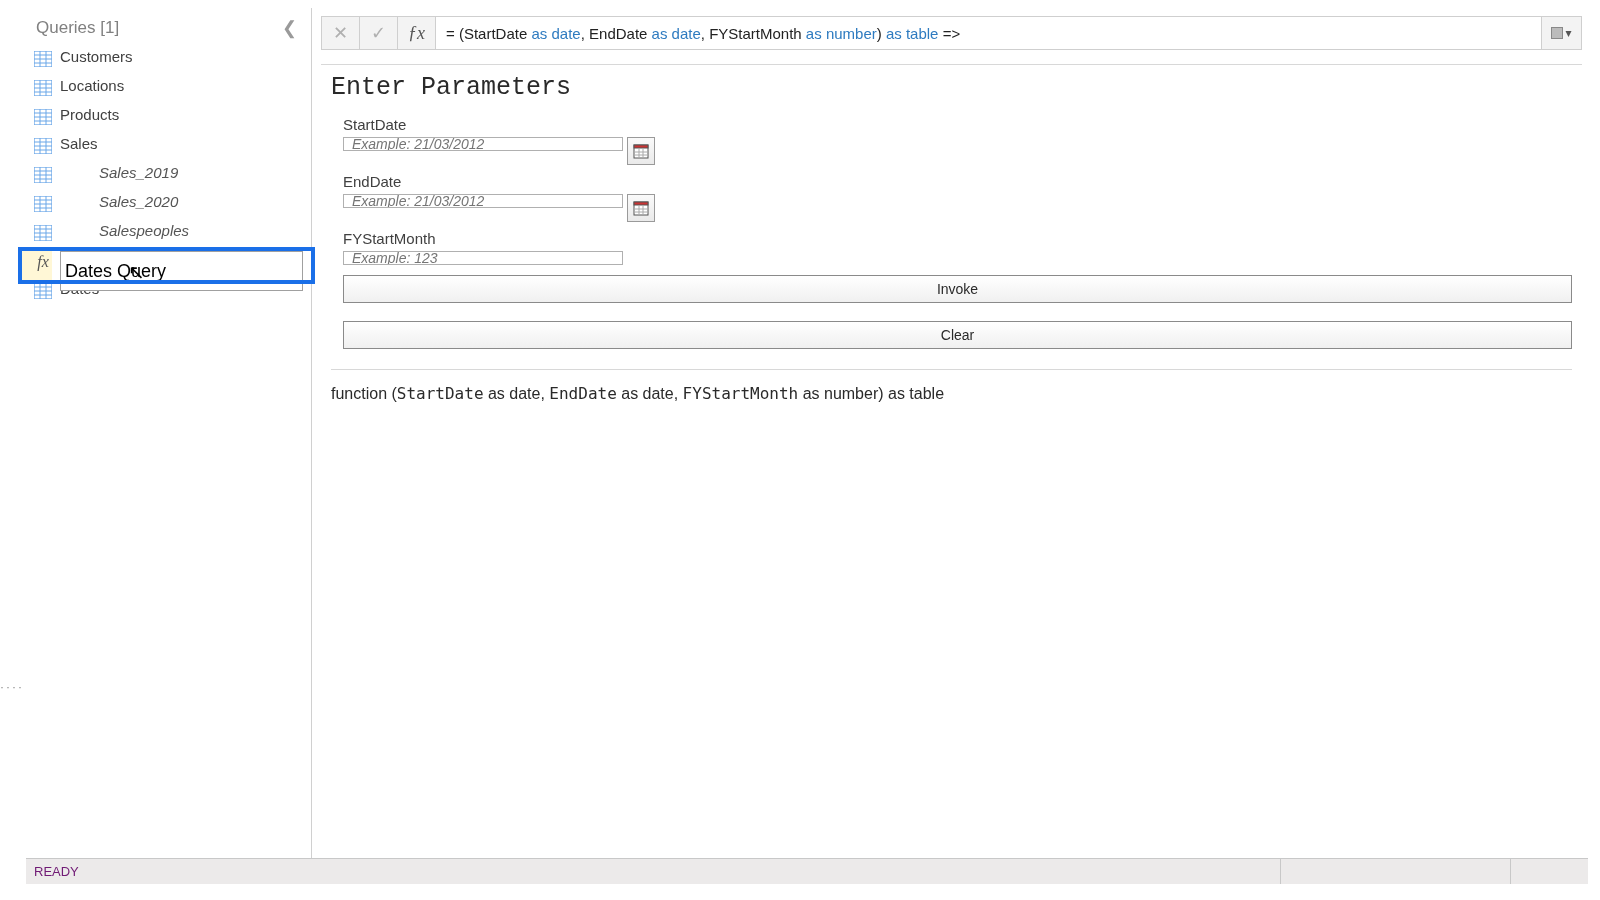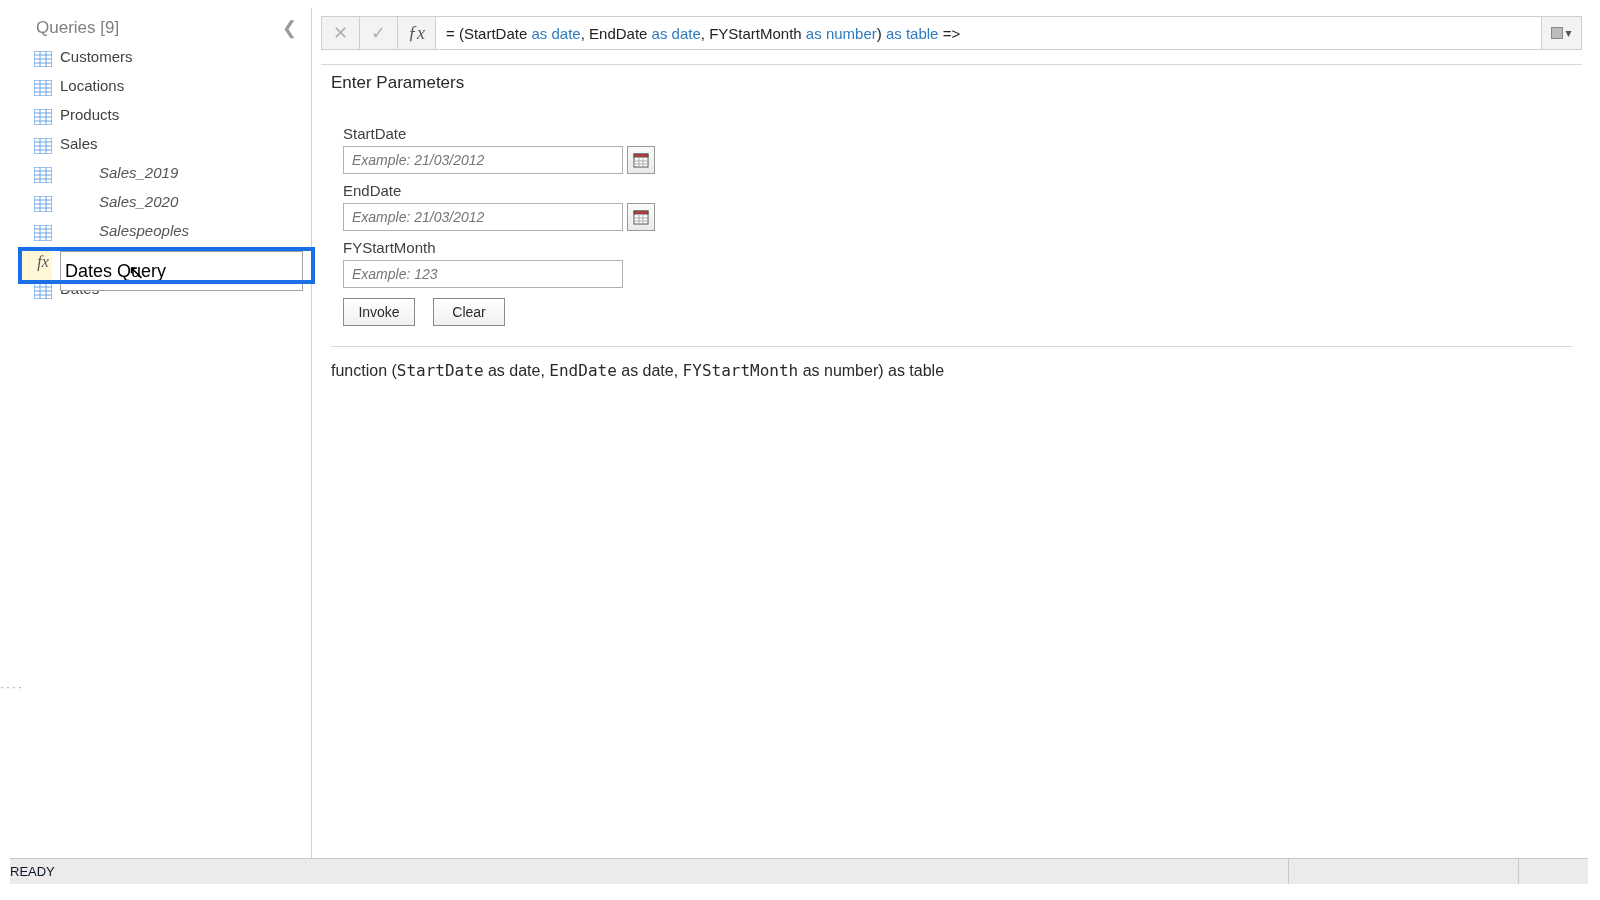--- a/index.html
+++ b/index.html
@@ -142,53 +142,54 @@
 
   
   .content {
     position: absolute;
     left: 8px; right: 8px;
     top: 56px; bottom: 0;
     padding: 8px 10px 0 10px;
     border-top: 1px solid #d8d8d8;
   }
   .content h2 {
-    font-size: 17px;
+    font-size: 25px;
     font-weight: 400;
     color: #2a2a2a;
-    margin-bottom: 32px;
+    margin-bottom: 14px;
+    font-family: Liberation Mono, monospace;
   }
   .param-group { margin-bottom: 8px; margin-left: 12px; }
   .param-group .plabel {
     font-size: 15px;
     color: #404040;
     margin-bottom: 4px;
   }
   .input-row { display:flex; align-items:stretch; }
   .input-row input {
     width: 280px;
-    height: 28px;
+    height: 14px;
     border: 1px solid #b0b0b0;
     padding: 0 8px;
     font-size: 14px;
     font-style: italic;
     color: #14532d;
     background:#fff;
   }
   .date-btn {
     width: 28px; height: 28px;
     margin-left: 4px;
     border: 1px solid #9a9a9a;
     background: linear-gradient(#fafafa,#eaeaea);
     display:flex;align-items:center;justify-content:center;
     cursor:pointer;
   }
   .date-btn svg { display:block; }
 
-  .btn-row { margin: 10px 0 7px 12px; display:flex; gap:18px; }
+  .btn-row { margin: 10px 0 7px 12px; display:flex; gap:18px;flex-direction:column; }
   .btn {
     min-width: 72px;
     height: 28px;
     border: 1px solid #8a8a8a;
     background: linear-gradient(#fff,#f0f0f0);
     font-size: 14px;
     color:#2a2a2a;
     cursor:pointer;
     padding: 0 12px;
   }
@@ -201,49 +202,49 @@
 
   .sig {
     font-size: 16px;
     color: #2a2a2a;
   }
   .sig .mono { font-family: Consolas, monospace; }
 
   
   .statusbar {
     position: absolute;
-    left: 10px; bottom: 16px;
+    left: 26px; bottom: 16px;
     right: 12px;
     height: 26px;
     background: #eceaea;
     border-top: 1px solid #c8c8c8;
     display:flex; align-items:center;
-    padding: 0 0;
+    padding: 0 8px;
     font-size: 13px;
-    color:#0f172a;
+    color:#701a75;
   }
   .statusbar .spacer { flex:1; }
   .statusbar .seg { width:230px; height:100%; border-left:1px solid #c8c8c8; }
 
   .left-dots {
     position:absolute;
     left:0; top:680px;
     font-size:12px;
     letter-spacing:2px;
     color:#888;
   }
 </style>
 </head>
 <body>
 
 <div class="app">
 
   <div class="sidebar">
     <div class="sidebar-header">
-      <span class="title">Queries [9]</span>
+      <span class="title">Queries [1]</span>
       <span class="chev">❮</span>
     </div>
 
     <div class="sidebar-item">
       <span class="icon table-icon">
         <svg width="18" height="16">
             <rect x="0" y="0" width="18" height="16" fill="none" stroke="#6aa7e8" stroke-width="1.3"></rect>
             <line x1="0" y1="4" x2="18" y2="4" stroke="#6aa7e8"></line>
             <line x1="0" y1="8" x2="18" y2="8" stroke="#6aa7e8"></line>
             <line x1="0" y1="12" x2="18" y2="12" stroke="#6aa7e8"></line>

